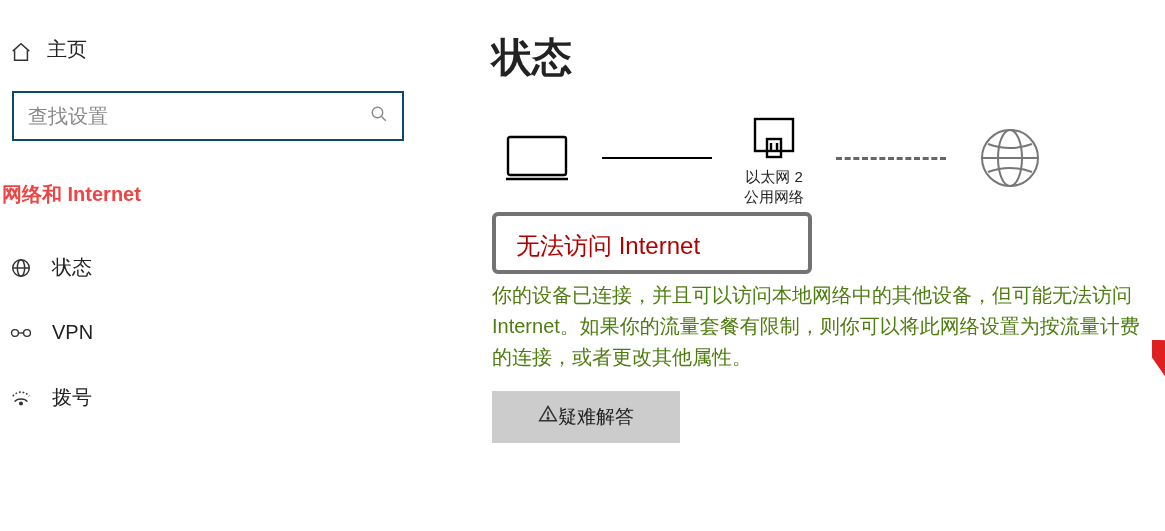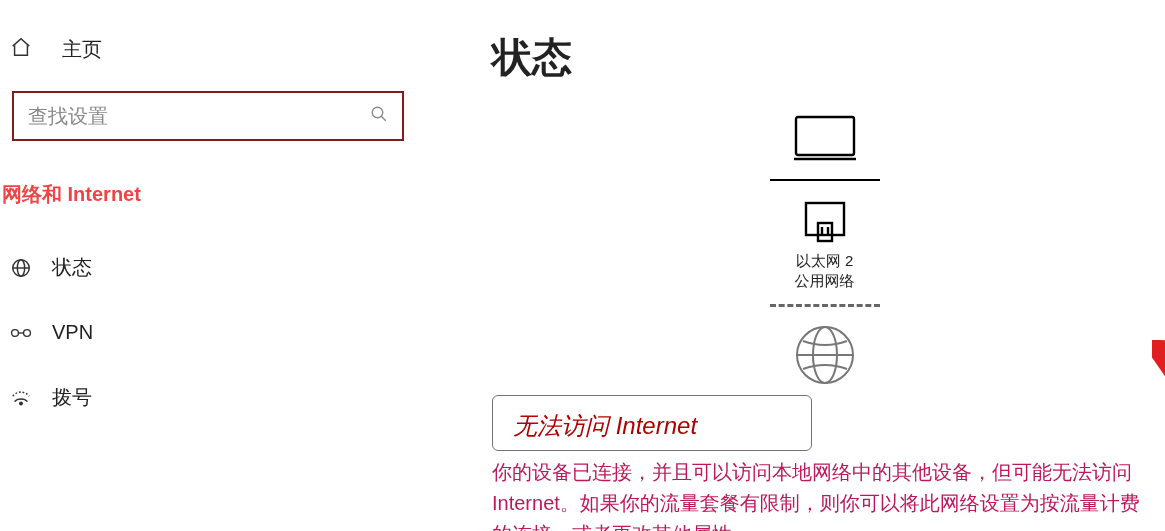--- a/index.html
+++ b/index.html
@@ -1,42 +1,42 @@
 <!DOCTYPE html>
 <html><head>
   <meta charset="utf-8">
   <style>
     * { margin: 0; padding: 0; box-sizing: border-box; font-family: "Microsoft YaHei", "Segoe UI", sans-serif; }
     body { width: 1165px; height: 531px; background: #fff; overflow: hidden; position: relative; }
     .layout { display: flex; height: 100%; }
     .sidebar { width: 440px; padding: 0; position: relative; }
-    .home-row { display: flex; align-items: flex-start; gap: 30px; padding: 36px 0 0 10px; }
+    .home-row { display: flex; align-items: flex-end; gap: 15px; padding: 36px 0 0 10px; }
     .home-icon { width: 22px; height: 22px; }
     .home-label { font-size: 20px; color: #222; }
-    .search-wrap { margin: 28px 0 0 12px; width: 392px; height: 50px; border: 2px solid #7f1d1d; display: flex; align-items: center; padding: 0 14px; }
+    .search-wrap { margin: 28px 0 0 12px; width: 392px; height: 50px; border: 2px solid #0c4a6e; display: flex; align-items: center; padding: 0 14px; }
     .search-input { flex: 1; border: none; outline: none; font-size: 20px; color: #555; background: transparent; }
     .search-input::placeholder { color: #888; }
     .category-label { font-size: 20px; font-weight: 600; color: #ef4444; margin: 40px 0 0 0; padding-left: 2px; }
     .nav-list { margin-top: 26px; }
     .nav-item { display: flex; align-items: center; gap: 18px; padding: 20px 0 20px 8px; cursor: pointer; }
     .nav-item .icon-slot { width: 26px; display: flex; justify-content: center; }
     .nav-item-label { font-size: 20px; color: #222; }
     .main { flex: 1; padding: 30px 20px 0 52px; position: relative; }
     .page-title { font-size: 40px; font-weight: 600; color: #222; }
     .section-title { font-size: 26px; color: #222; margin-top: 34px; font-weight: 400; }
-    .diagram { margin-top: 28px; display: flex; align-items: center; gap: 16px; padding-left: 12px; flex-direction: column; }
+    .diagram { margin-top: 28px; display: flex; align-items: center; gap: 16px; padding-left: 12px; }
     .diagram .segment { display: flex; flex-direction: column; align-items: center; }
     .pc-icon svg, .adapter-icon svg, .globe-icon svg { display:block; }
     .line-solid { width: 110px; height: 2px; background: #000; margin: 0 16px; align-self: center; }
     .line-dashed { width: 110px; border-top: 3px dashed #666; margin: 0 16px; align-self: center; }
     .adapter-caption { text-align: center; font-size: 15px; color: #222; line-height: 1.35; position: relative; top: 4px; }
     .globe { width: 64px; height: 64px; }
-    .highlight-box { border: 1px solid #737373; border-radius: 6px; padding: 14px 4px 8px 20px; margin-top: 8px; width: 320px; font-style: italic; }
+    .highlight-box { border: 4px solid #737373; border-radius: 6px; padding: 14px 4px 8px 20px; margin-top: 8px; width: 320px; }
     .highlight-text { font-size: 24px; color: #b00000; font-weight: 400; }
-    .body-text { font-size: 20px; color: #be185d; line-height: 1.55; margin-top: 6px; max-width: 664px; }
+    .body-text { font-size: 20px; color: #4d7c0f; line-height: 1.55; margin-top: 6px; max-width: 664px; }
     .troubleshoot { margin-top: 18px; width: 188px; height: 52px; background: #ccc; color: #222; display: flex; align-items: center; justify-content: center; font-size: 19px; border: none; cursor: pointer; }
     .arrow { position: absolute; pointer-events: none; }
   </style>
 </head>
 <body>
 
 <div class="layout">
   <div class="sidebar">
     <div class="home-row">
       <span class="home-icon icon-slot">

